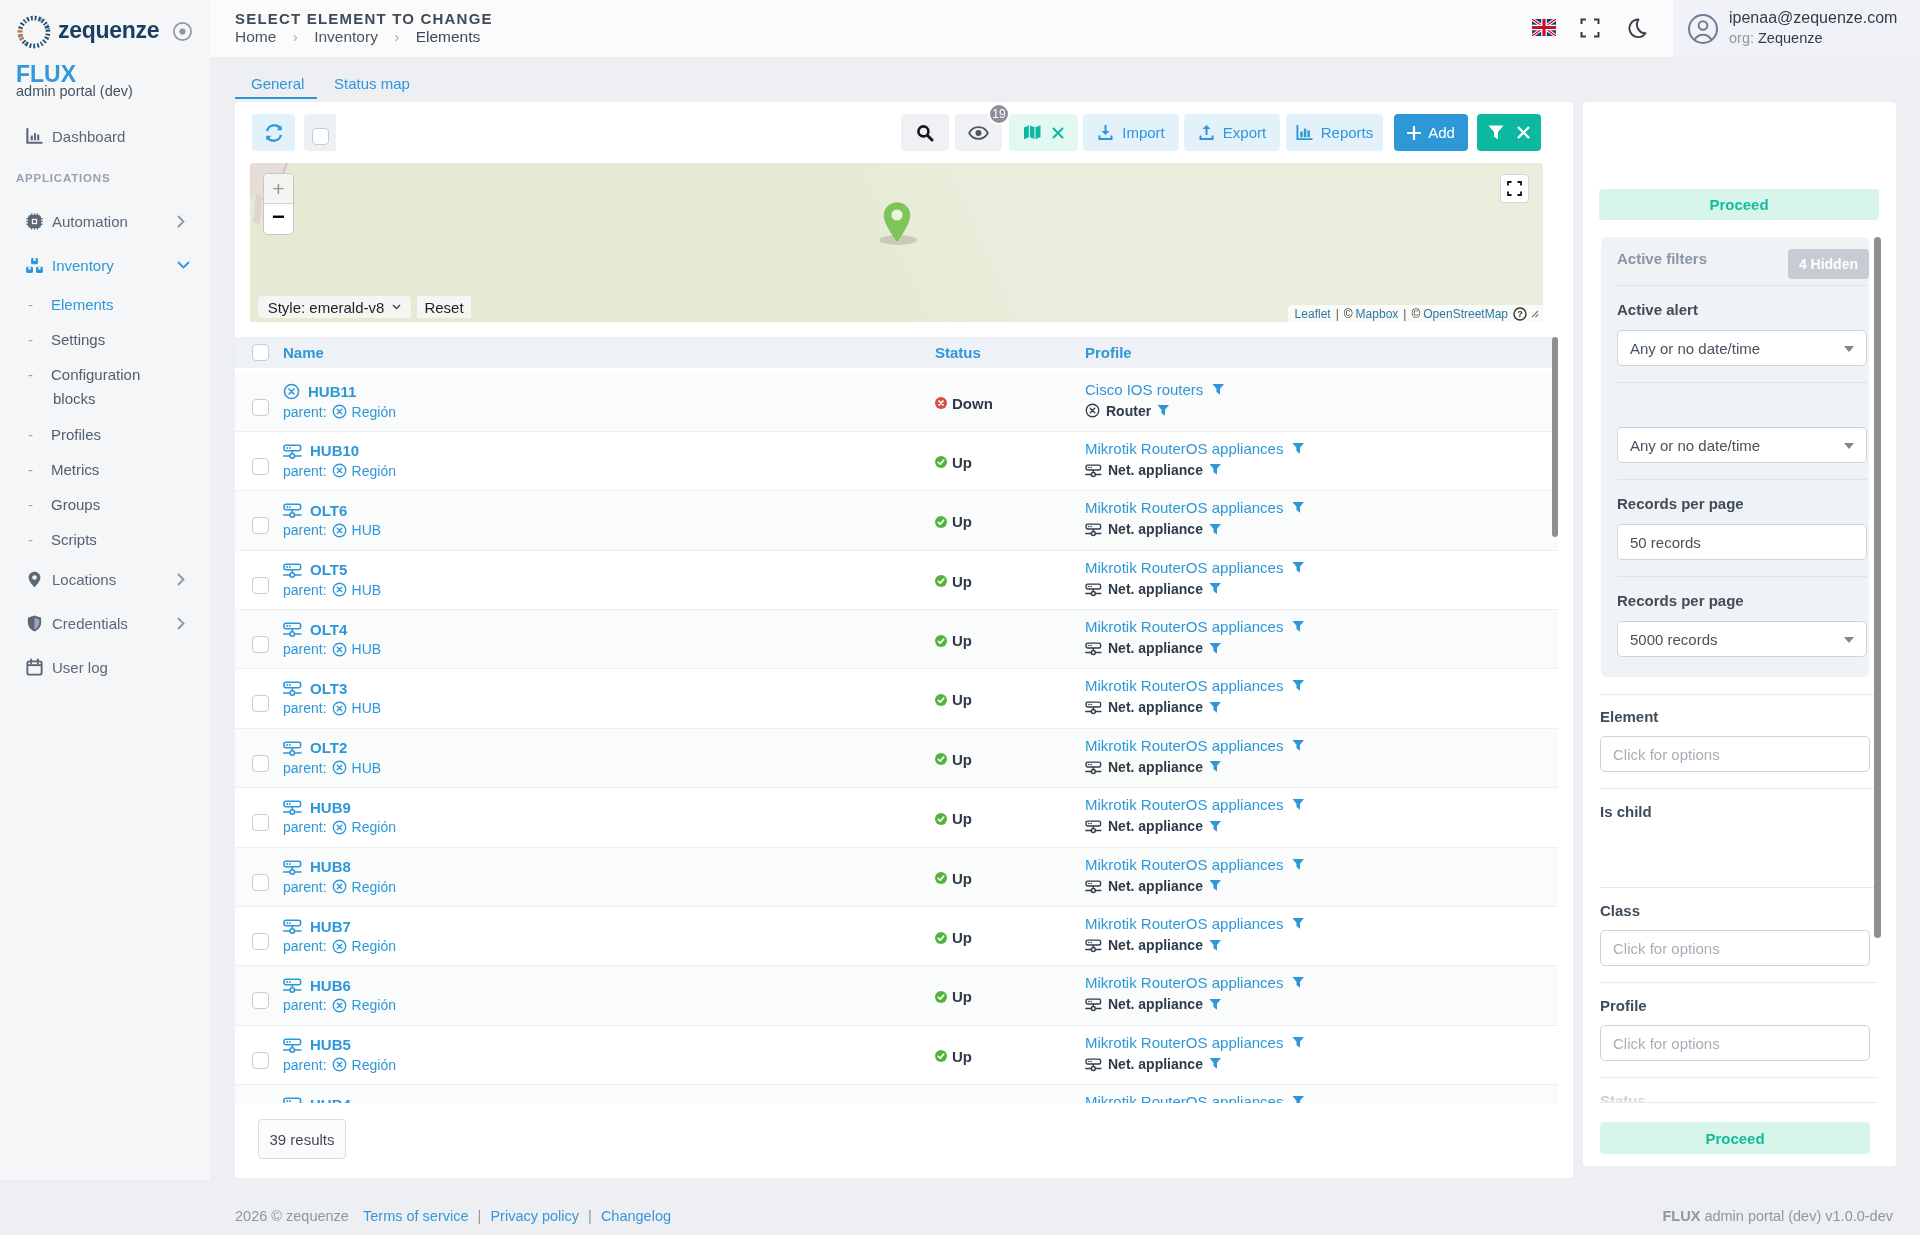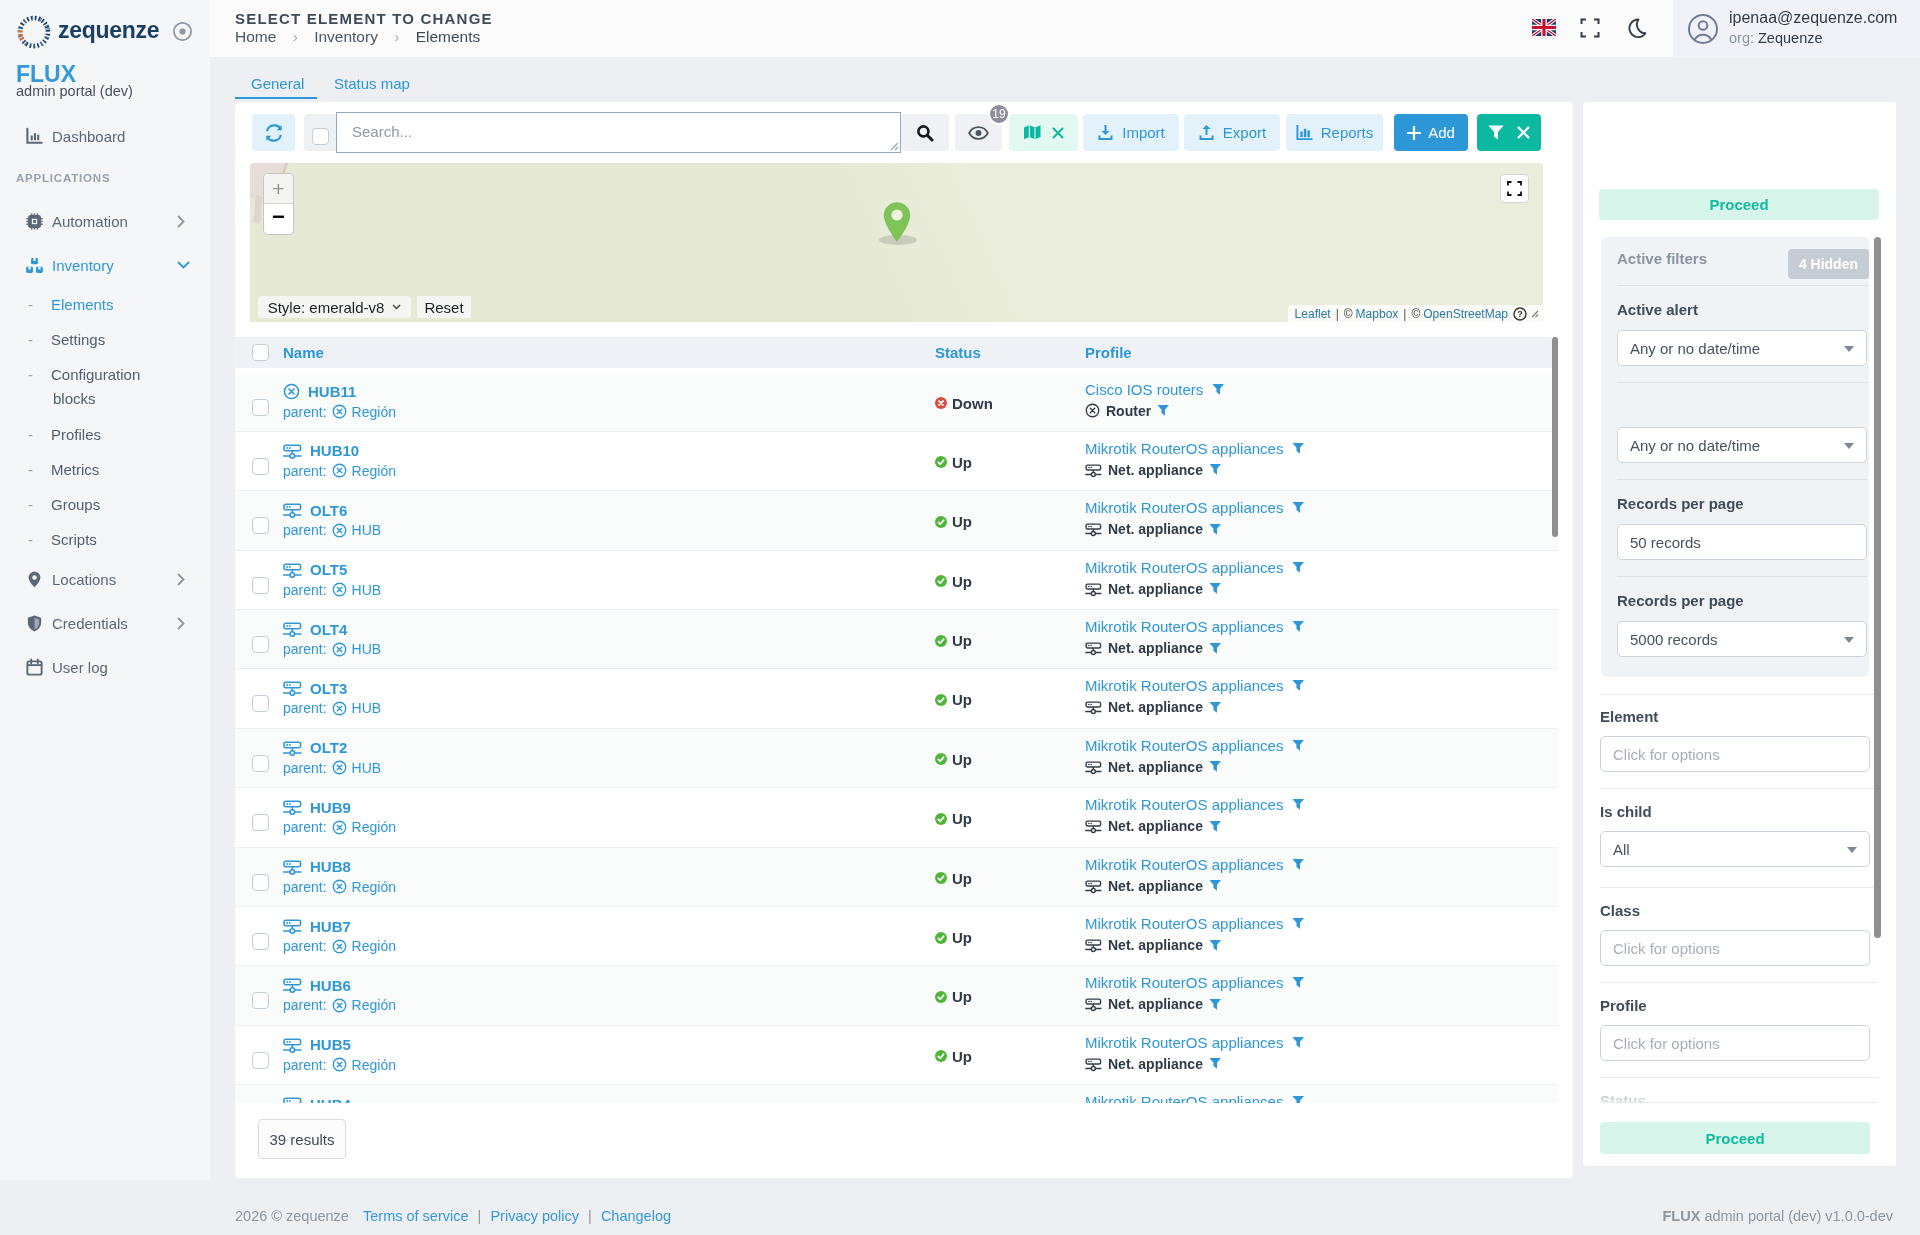--- a/index.html
+++ b/index.html
@@ -220,26 +220,20 @@
         <g fill="none" stroke="#2e97d8" stroke-width="2.2">
           <path d="M3.2 7.2 a7 6.3 0 0 1 13.6 -1.6"></path>
           <path d="M16.8 10.8 a7 6.3 0 0 1 -13.6 1.6"></path>
         </g>
         <path d="M17.6 1.2 v5 h-5 z" fill="#2e97d8"></path>
         <path d="M2.4 16.8 v-5 h5 z" fill="#2e97d8"></path>
       </svg>
   </div>
   <div class="abs" style="left:69px;top:12px;width:32px;height:37px;background:#eef1f4;border-radius:4px 0 0 4px;"></div>
   <div class="abs" style="left:77px;top:26px;width:17px;height:17px;background:#fff;border:1px solid #c3cdd5;border-radius:4px;"></div>
-  <div class="abs" style="left:101px;top:10px;width:565px;height:41px;background:#fff;border:1.5px solid #96a9c2;color:#8b98a6;font-size:15px;">
-     <div style="margin:10px 0 0 15px;">Search...</div>
-     <svg class="abs" style="right:1px;bottom:1px" width="11" height="11" viewBox="0 0 11 11">
-        <path d="M10 3 L3 10 M10 7 L7 10" stroke="#9aa5b1" stroke-width="1.3"></path>
-      </svg>
-  </div>
   <div class="tbtn lgray" style="left:666px;width:48px;">
     <svg width="18" height="18" viewBox="0 0 18 18">
         <circle cx="7.4" cy="7.4" r="5" fill="none" stroke="#16191d" stroke-width="2.6"></circle>
         <path d="M11.3 11.3 L16 16" stroke="#16191d" stroke-width="3" stroke-linecap="round"></path>
       </svg>
   </div>
   <div class="tbtn lgray" style="left:720px;width:47px;">
     <svg width="21" height="14" viewBox="0 0 22 15">
         <path d="M11 1.2 C6 1.2 2.4 4.8 1 7.5 c1.4 2.7 5 6.3 10 6.3 s8.6 -3.6 10 -6.3 C19.6 4.8 16 1.2 11 1.2 z" fill="none" stroke="#4b565f" stroke-width="1.9"></path>
         <circle cx="11" cy="7.5" r="3.2" fill="#4b565f"></circle>
@@ -657,21 +651,20 @@
         <div class="fselect abs" style="left:16px;top:287px;width:250px;">50 records</div>
         <div class="fdiv" style="position:absolute;left:16px;top:339px;width:250px;background:#dde2e7;"></div>
         <div class="flabel abs" style="left:16px;top:355px;">Records per page</div>
         <div class="fselect abs" style="left:16px;top:384px;width:250px;">5000 records<span class="car"></span></div>
       </div>
       <div class="fdiv" style="position:absolute;left:17px;top:457px;width:278px;"></div>
       <div class="flabel abs" style="left:17px;top:471px;">Element</div>
       <div class="fselect abs" style="left:17px;top:499px;width:270px;color:#a6aeb7;">Click for options</div>
       <div class="fdiv" style="position:absolute;left:17px;top:551px;width:278px;"></div>
       <div class="flabel abs" style="left:17px;top:566px;">Is child</div>
-      <div class="fselect abs" style="left:17px;top:594px;width:270px;">All<span class="car"></span></div>
       <div class="fdiv" style="position:absolute;left:17px;top:650px;width:278px;"></div>
       <div class="flabel abs" style="left:17px;top:665px;">Class</div>
       <div class="fselect abs" style="left:17px;top:693px;width:270px;color:#a6aeb7;">Click for options</div>
       <div class="fdiv" style="position:absolute;left:17px;top:745px;width:278px;"></div>
       <div class="flabel abs" style="left:17px;top:760px;">Profile</div>
       <div class="fselect abs" style="left:17px;top:788px;width:270px;color:#a6aeb7;">Click for options</div>
       <div class="fdiv" style="position:absolute;left:17px;top:840px;width:278px;"></div>
       <div class="flabel abs" style="left:17px;top:855px;">Status</div>
       <div style="height:1070px;"></div>
     </div>

